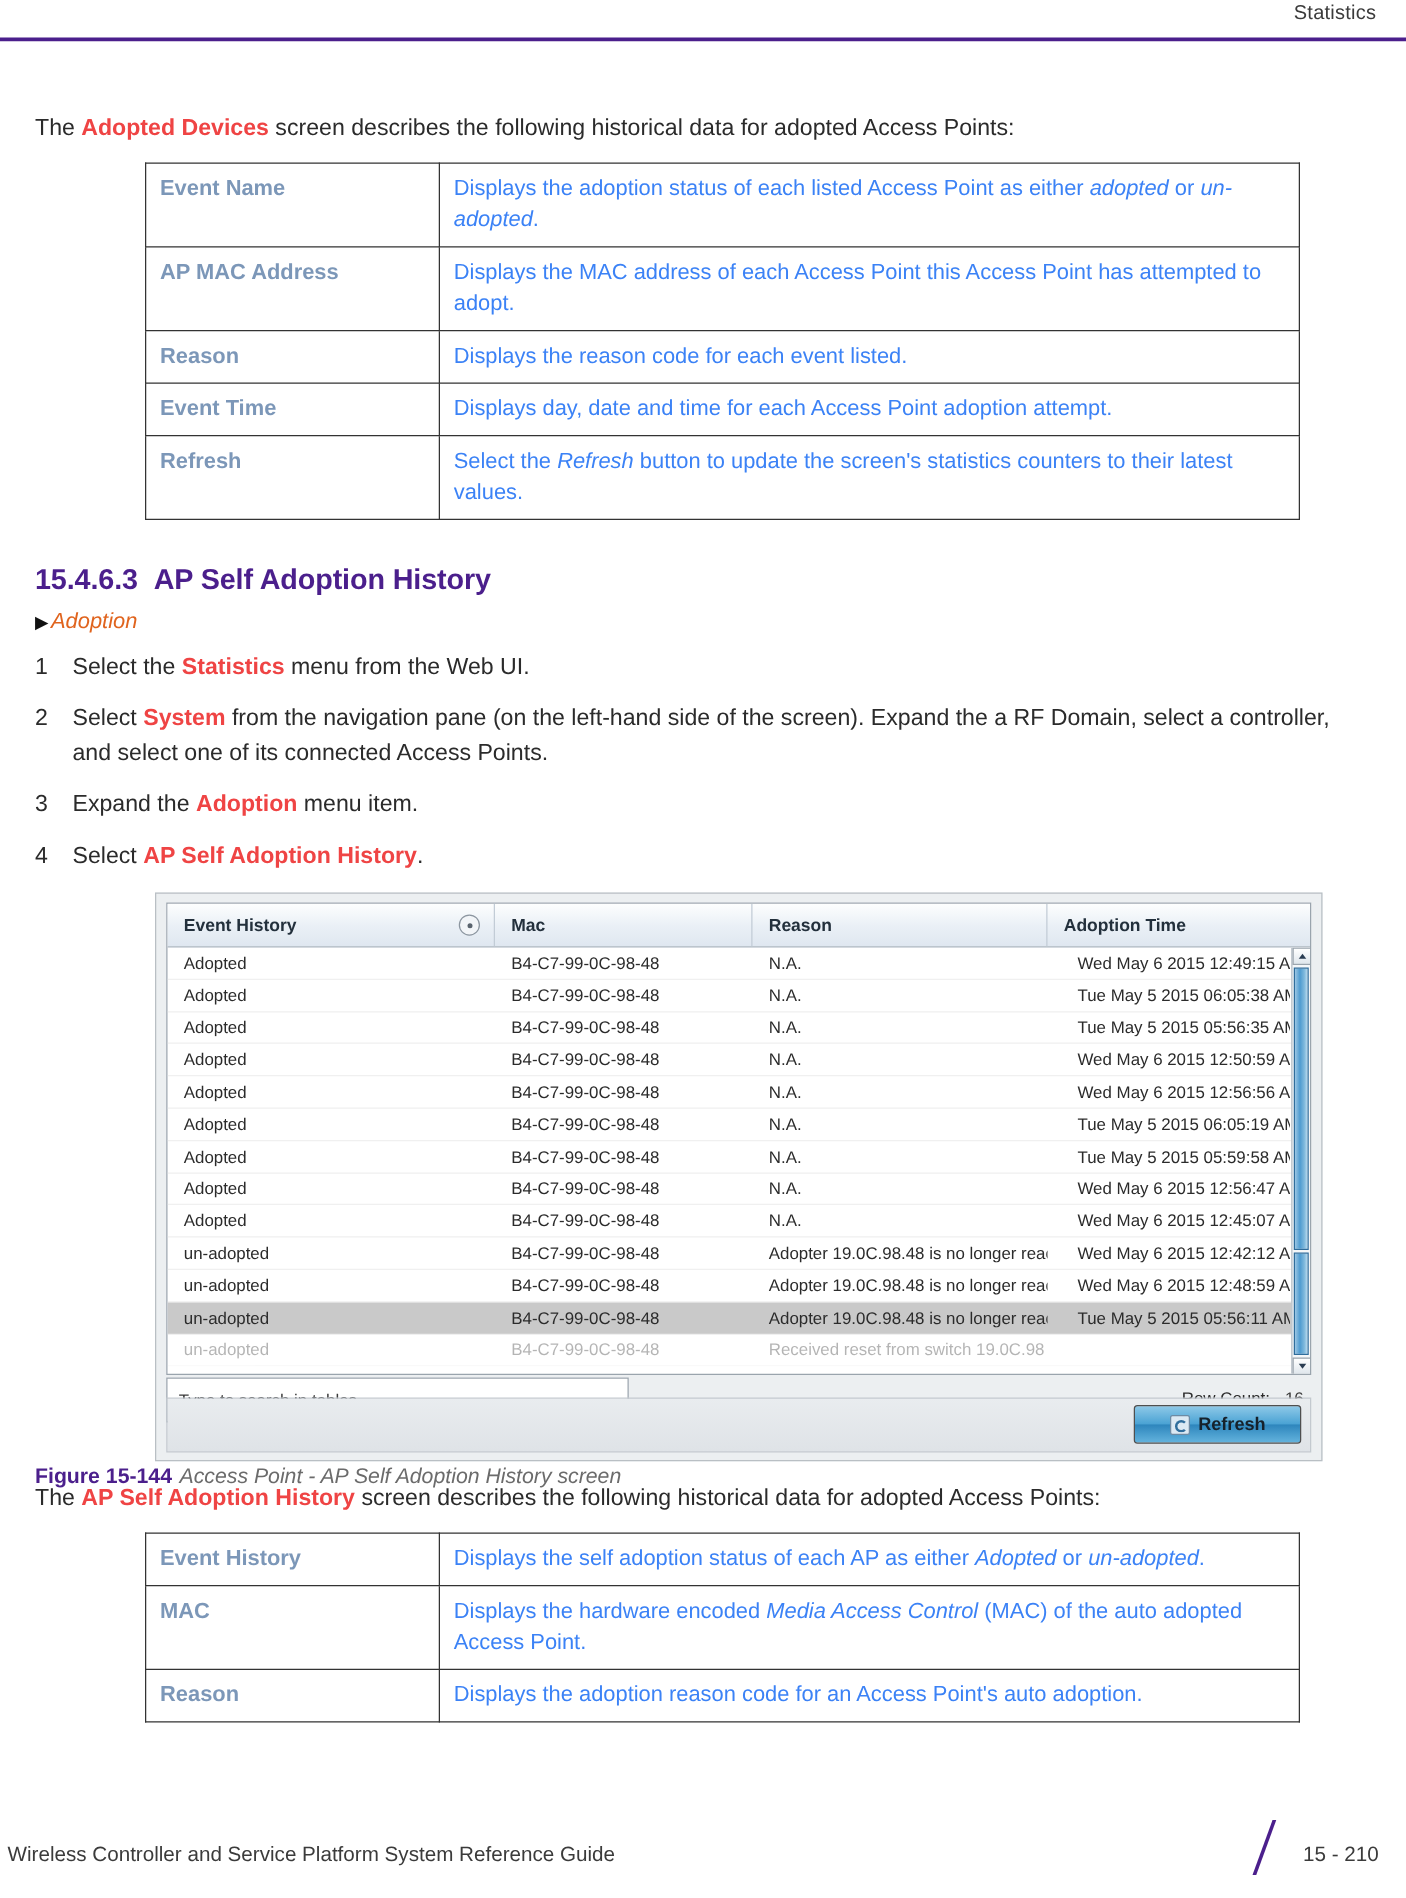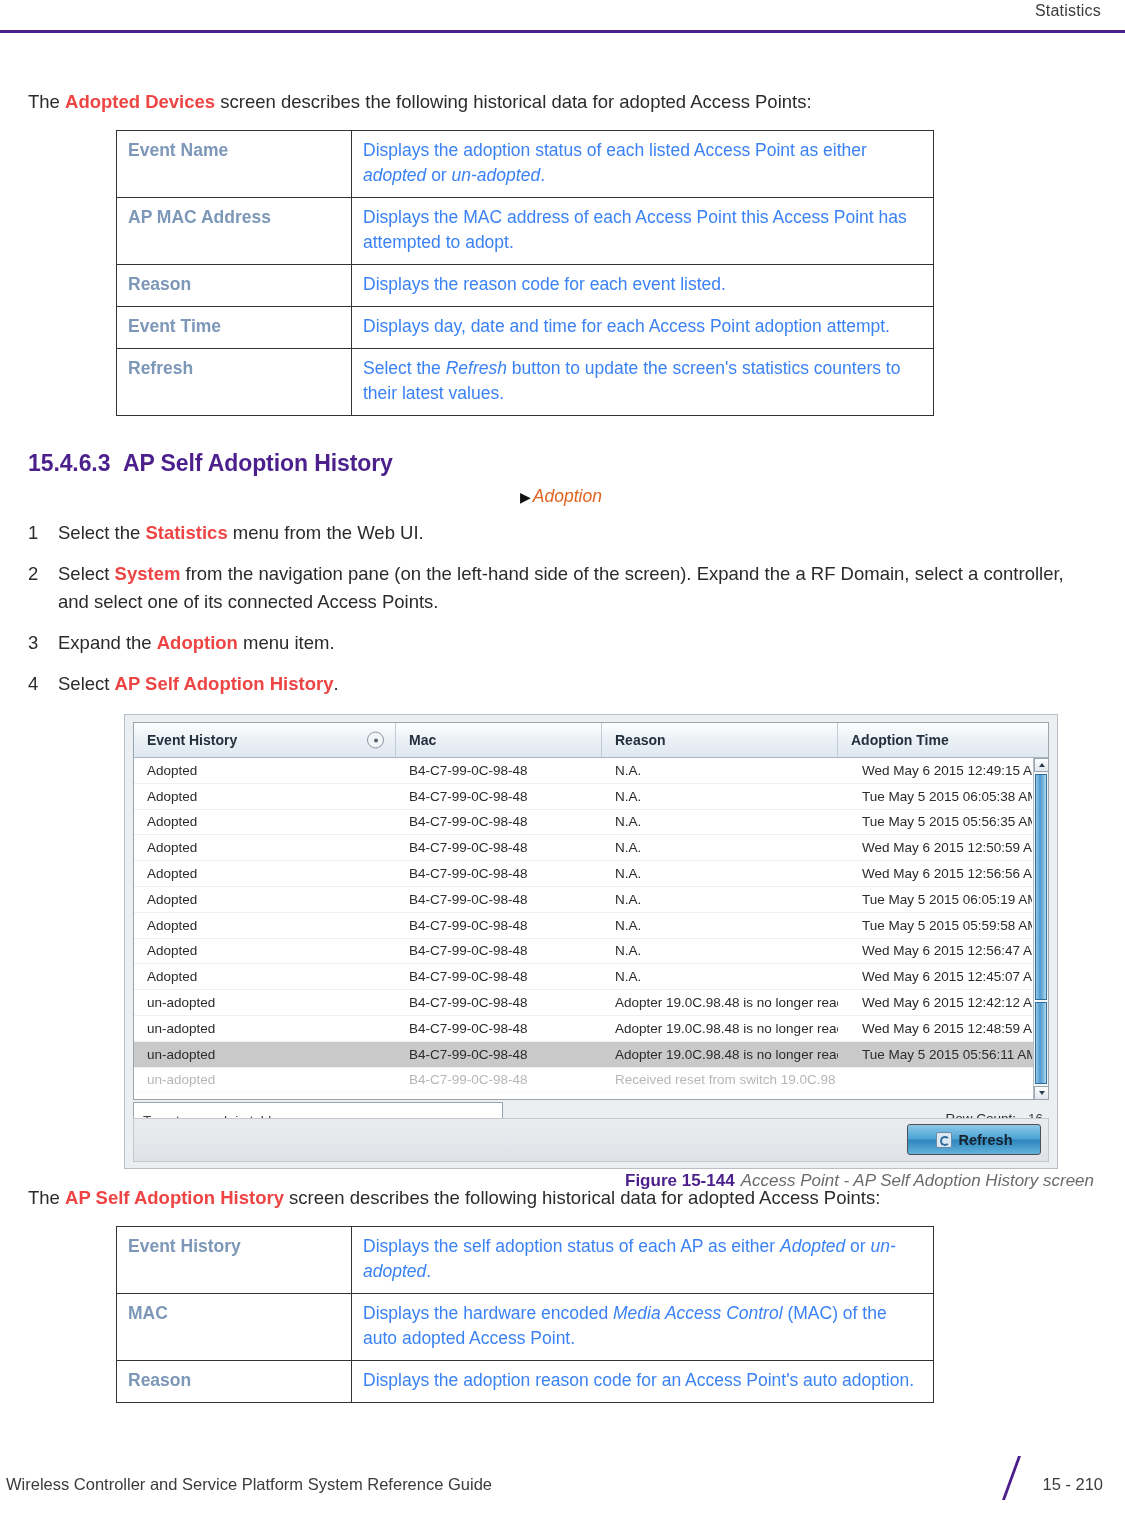--- a/index.html
+++ b/index.html
@@ -54,21 +54,21 @@
   .b-blue {
     color: #ef4444;
     font-weight: bold;
   }
   .ital { font-style: italic; }
 
   
   table.desc {
     border-collapse: collapse;
     margin: 8px 0 8px 88px;
-    width: 818px;
+    width: 924px;
     table-layout: fixed;
   }
   table.desc td {
     border: 1px solid #333;
     padding: 7px 11px 9px 11px;
     font-size: 17.5px;
     line-height: 25px;
     vertical-align: top;
     color: #3b82f6;
   }
@@ -84,21 +84,20 @@
     color: #4b1f8c;
     margin: 34px 0 0 0;
     font-weight: bold;
     letter-spacing: -0.1px;
   }
   .crumb {
     margin: 9px 0 0 0;
     font-size: 17.5px;
     color: #e0641e;
     font-style: italic;
-    text-align: center;
   }
   .crumb .arrow {
     color: #111;
     font-style: normal;
     font-size: 14px;
     margin-right: 2px;
   }
 
   
   ol.steps {
@@ -338,21 +337,21 @@
     width: 6px; height: 6px;
     border: 2px solid #2f6d9c;
     border-radius: 50%;
     border-right-color: transparent;
   }
 
   .fig-caption {
     position: absolute;
     left: 0; right: 0;
     top: 459px;
-    text-align: right;
+    text-align: left;
     font-size: 17px;
   }
   .fig-caption .fignum {
     font-weight: bold;
     color: #4b1f8c;
   }
   .fig-caption .figtxt {
     font-style: italic;
     color: #6b6b6b;
     margin-left: 6px;

